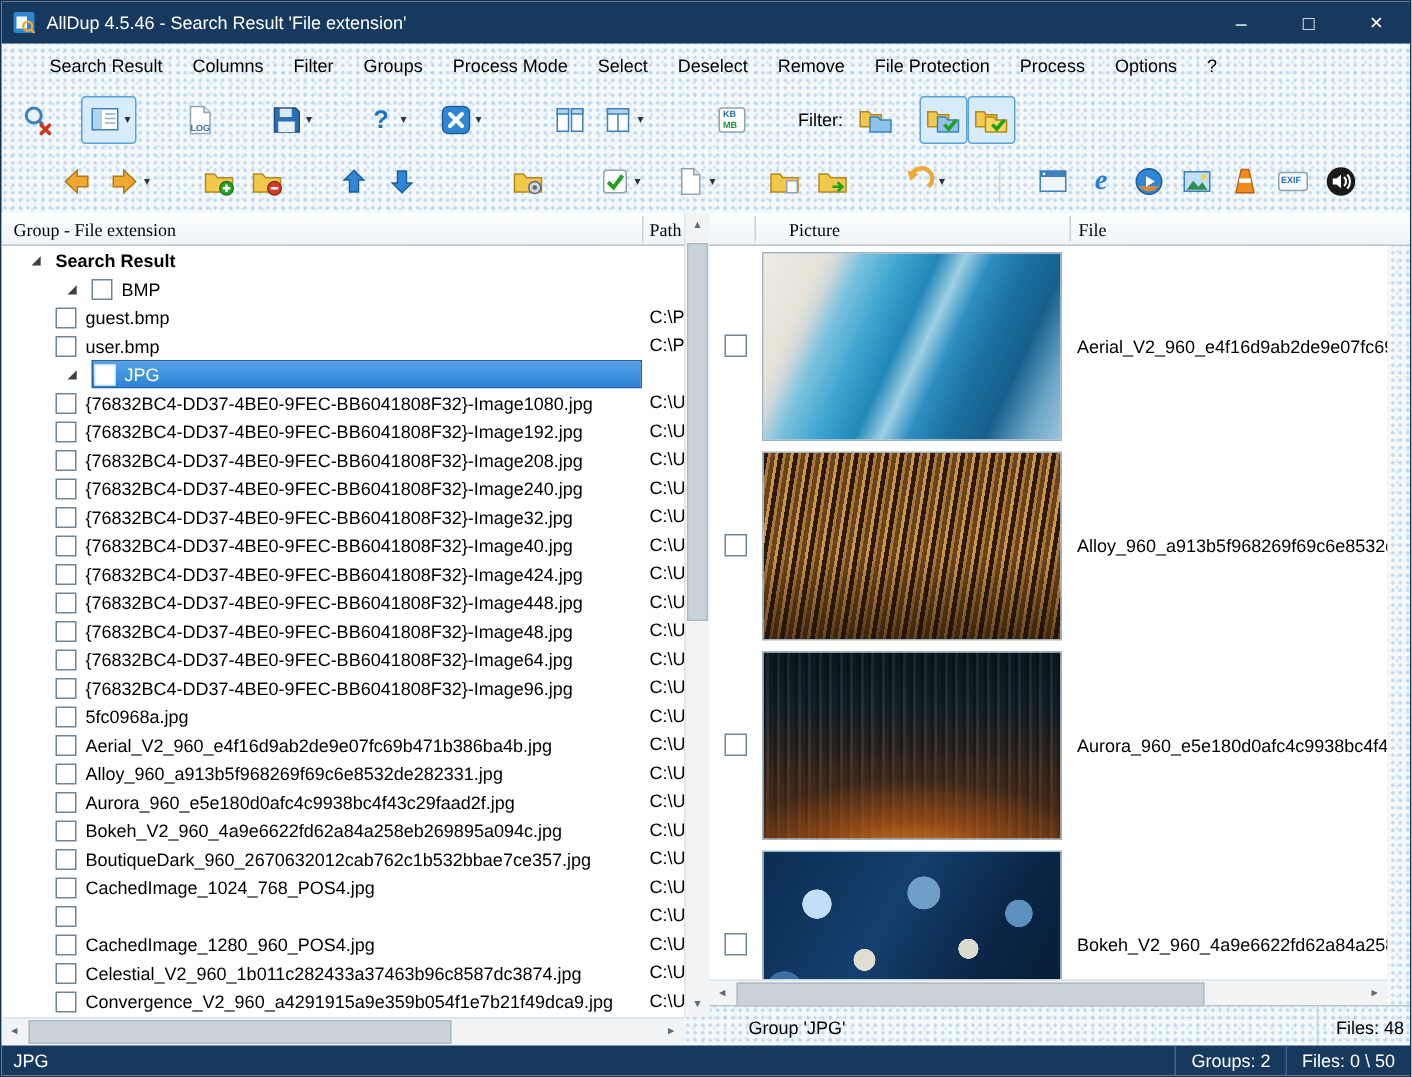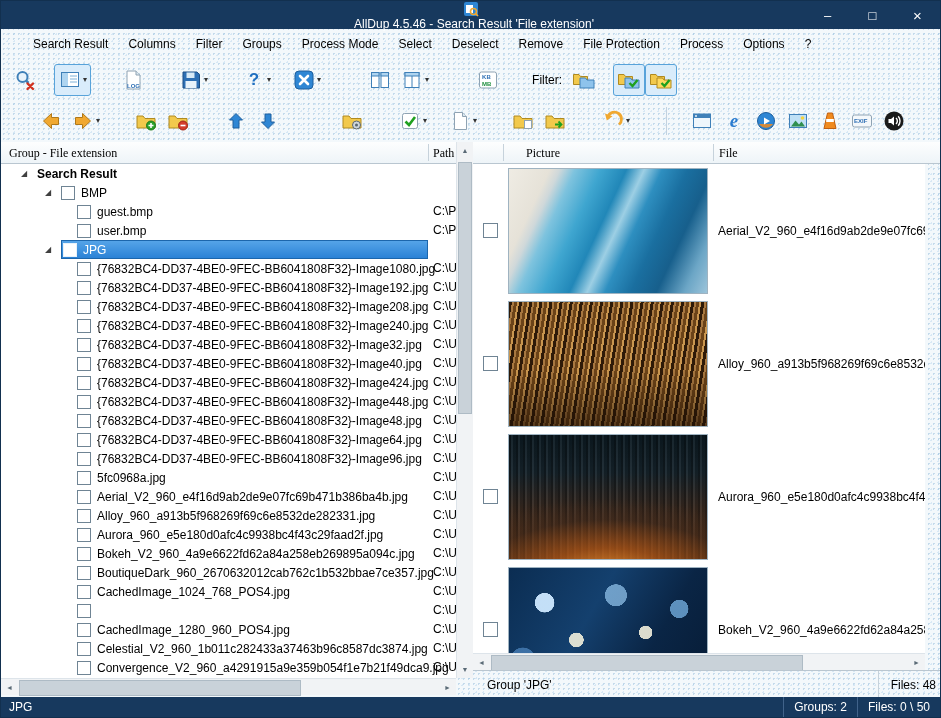--- a/index.html
+++ b/index.html
@@ -4,21 +4,21 @@
 <style>
   html,body{margin:0;padding:0;background:#d8d8d8;}
   .window{position:relative;width:941px;height:718px;box-sizing:border-box;border:1px solid #12304f;
     font-family:"Liberation Sans",sans-serif;font-size:12px;color:#000;overflow:hidden;
     background-color:#f3f8fb;
     background-image:radial-gradient(rgba(120,170,210,.38) 1px,transparent 1px),
                      radial-gradient(rgba(150,195,230,.30) 1px,transparent 1px);
     background-size:5px 5px,7px 7px;background-position:0 0,3px 2px;}
   
   .titlebar{position:absolute;top:0;left:0;right:0;height:28px;background:#17395e;color:#fff;
-    display:flex;align-items:center;padding-left:7px;flex-direction:column;}
+    display:flex;align-items:center;padding-left:7px;}
   .app-ico{width:16px;height:16px;margin-right:7px;flex:none;}
   .title-text{font-size:12px;}
   .win-controls{position:absolute;right:0;top:0;height:28px;display:flex;}
   .wc{width:45px;height:28px;display:flex;align-items:center;justify-content:center;color:#fff;font-size:13px;}
   
   .menubar{position:absolute;top:28px;left:0;right:0;height:30px;display:flex;align-items:center;padding-left:22px;}
   .menu-item{padding:4px 10px;cursor:default;}
   
   .toolbar{position:absolute;left:0;right:0;display:flex;align-items:center;padding-left:8px;}
   .t1{top:58px;height:41px;}
@@ -44,21 +44,21 @@
   .left-pane{position:absolute;left:0;top:0;width:455px;height:557px;}
   .lheader,.rheader{position:absolute;top:0;height:22px;box-sizing:border-box;
     background:linear-gradient(#fdfefe,#eef4f8);border-bottom:1px solid #b9c6d0;}
   .lheader{left:0;width:455px;}
   .hdr-label{position:absolute;top:4px;white-space:nowrap;font-family:Liberation Serif, serif;}
   .hsep{position:absolute;top:2px;bottom:2px;width:1px;background:#c6d2db;}
   .tree{position:absolute;top:22px;left:0;width:455px;height:514px;background:#fff;overflow:hidden;}
   .tr{position:relative;height:19px;display:flex;align-items:center;white-space:nowrap;overflow:hidden;}
   .l0{padding-left:20px;}
   .l1{padding-left:44px;}
-  .l2{padding-left:76px;}
+  .l2{padding-left:36px;}
   .ex{width:16px;flex:none;font-size:8px;color:#404040;display:inline-flex;align-items:center;}
   .cb{width:12px;height:12px;border:1px solid #6f8494;background:#fff;flex:none;margin-right:6px;box-sizing:content-box;}
   .lb{font-size:12px;}
   .bold{font-weight:bold;}
   .pa{position:absolute;left:432px;top:2px;}
   .fill{flex:1;height:19px;display:flex;align-items:center;margin-right:28px;box-sizing:border-box;
     background:linear-gradient(#55a4e8,#2b82d6);border:1px solid #1c66ac;color:#fff;padding-left:1px;}
   .fill .cb{border-color:#e8f2fa;}
   
   .vscroll{position:absolute;left:455px;top:0;width:17px;height:536px;background:#f1f3f5;border-left:1px solid #dde4ea;box-sizing:border-box;}
@@ -75,21 +75,21 @@
   .hthumb{position:absolute;top:1px;height:14px;background:#c9d2d9;border:1px solid #aebbc5;}
   
   .right-pane{position:absolute;left:472px;top:0;width:547px;height:557px;}
   .rheader{left:0;width:469px;}
   .plist{position:absolute;top:22px;left:0;width:452px;height:489px;background:#fff;overflow:hidden;}
   .prow{height:133px;display:flex;align-items:center;padding-left:10px;box-sizing:border-box;}
   .prow .cb{width:13px;height:13px;margin-right:10px;}
   .pic{width:200px;height:126px;flex:none;border:1px solid #9fb3c1;box-sizing:border-box;}
   .pfile{margin-left:10px;flex:1;white-space:nowrap;overflow:hidden;}
   .summary{position:absolute;top:528px;left:0;width:469px;height:29px;box-sizing:border-box;border-top:1px solid #b9c6d0;display:flex;align-items:center;}
-  .sum-group{margin-left:14px;}
+  .sum-group{margin-left:26px;}
   .sum-files{position:absolute;right:6px;top:0;height:100%;display:flex;align-items:center;padding-left:12px;border-left:1px solid #c6d2db;}
   .gapstrip{position:absolute;left:0;top:553px;width:455px;height:4px;}
   
   .aerial{background:linear-gradient(115deg,#efece4 0%,#e6e2d8 16%,#cfd8da 20%,#7ec3de 26%,#3fa6d0 36%,#2187b8 46%,#9dcfe4 53%,#2e8fc0 60%,#1a6fa0 70%,#175f8c 80%,#6ca6c6 91%,#9cc4da 100%);}
   .alloy{background:linear-gradient(rgba(20,10,2,0) 55%,rgba(30,15,4,.6)),
     repeating-linear-gradient(99deg,#2e1a08 0 3px,#a87840 3px 5px,#6b4318 5px 8px,#c9964f 8px 10px);}
   .aurora{background:radial-gradient(ellipse 120% 85% at 50% 115%,rgba(235,145,50,.95) 0%,rgba(170,85,25,.75) 28%,rgba(70,45,30,.45) 55%,rgba(0,0,0,0) 75%),
     repeating-linear-gradient(90deg,rgba(0,0,0,.35) 0 2px,rgba(255,255,255,.05) 2px 4px,rgba(0,0,0,.15) 4px 7px),
     linear-gradient(to top,#5a3012 0%,#3a2a20 40%,#16242c 70%,#0c1a22 100%);}
   .bokeh{background:

